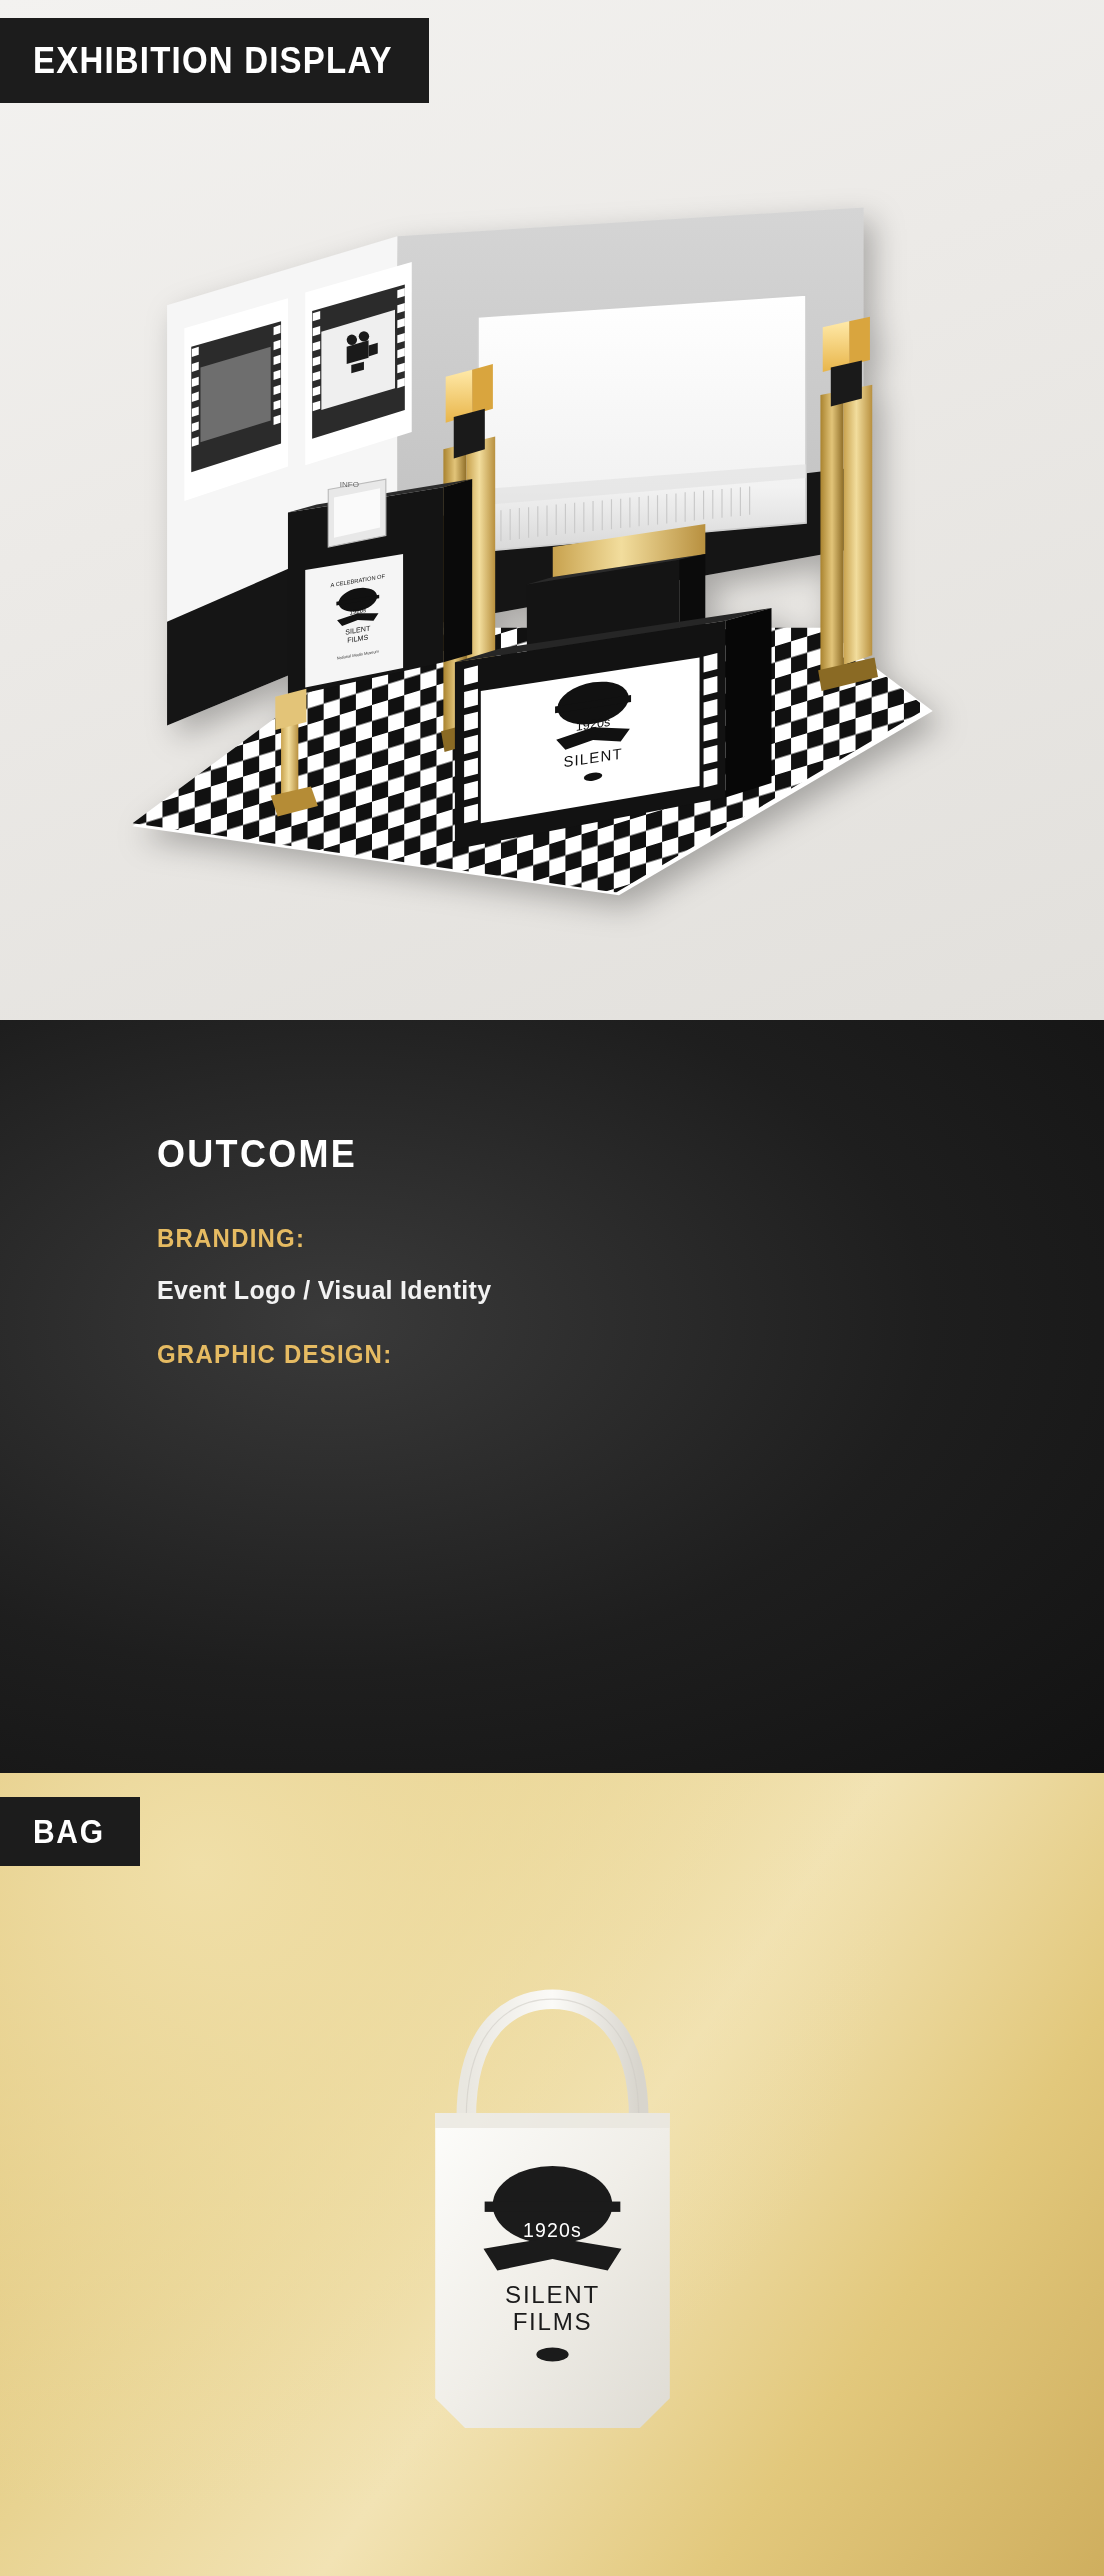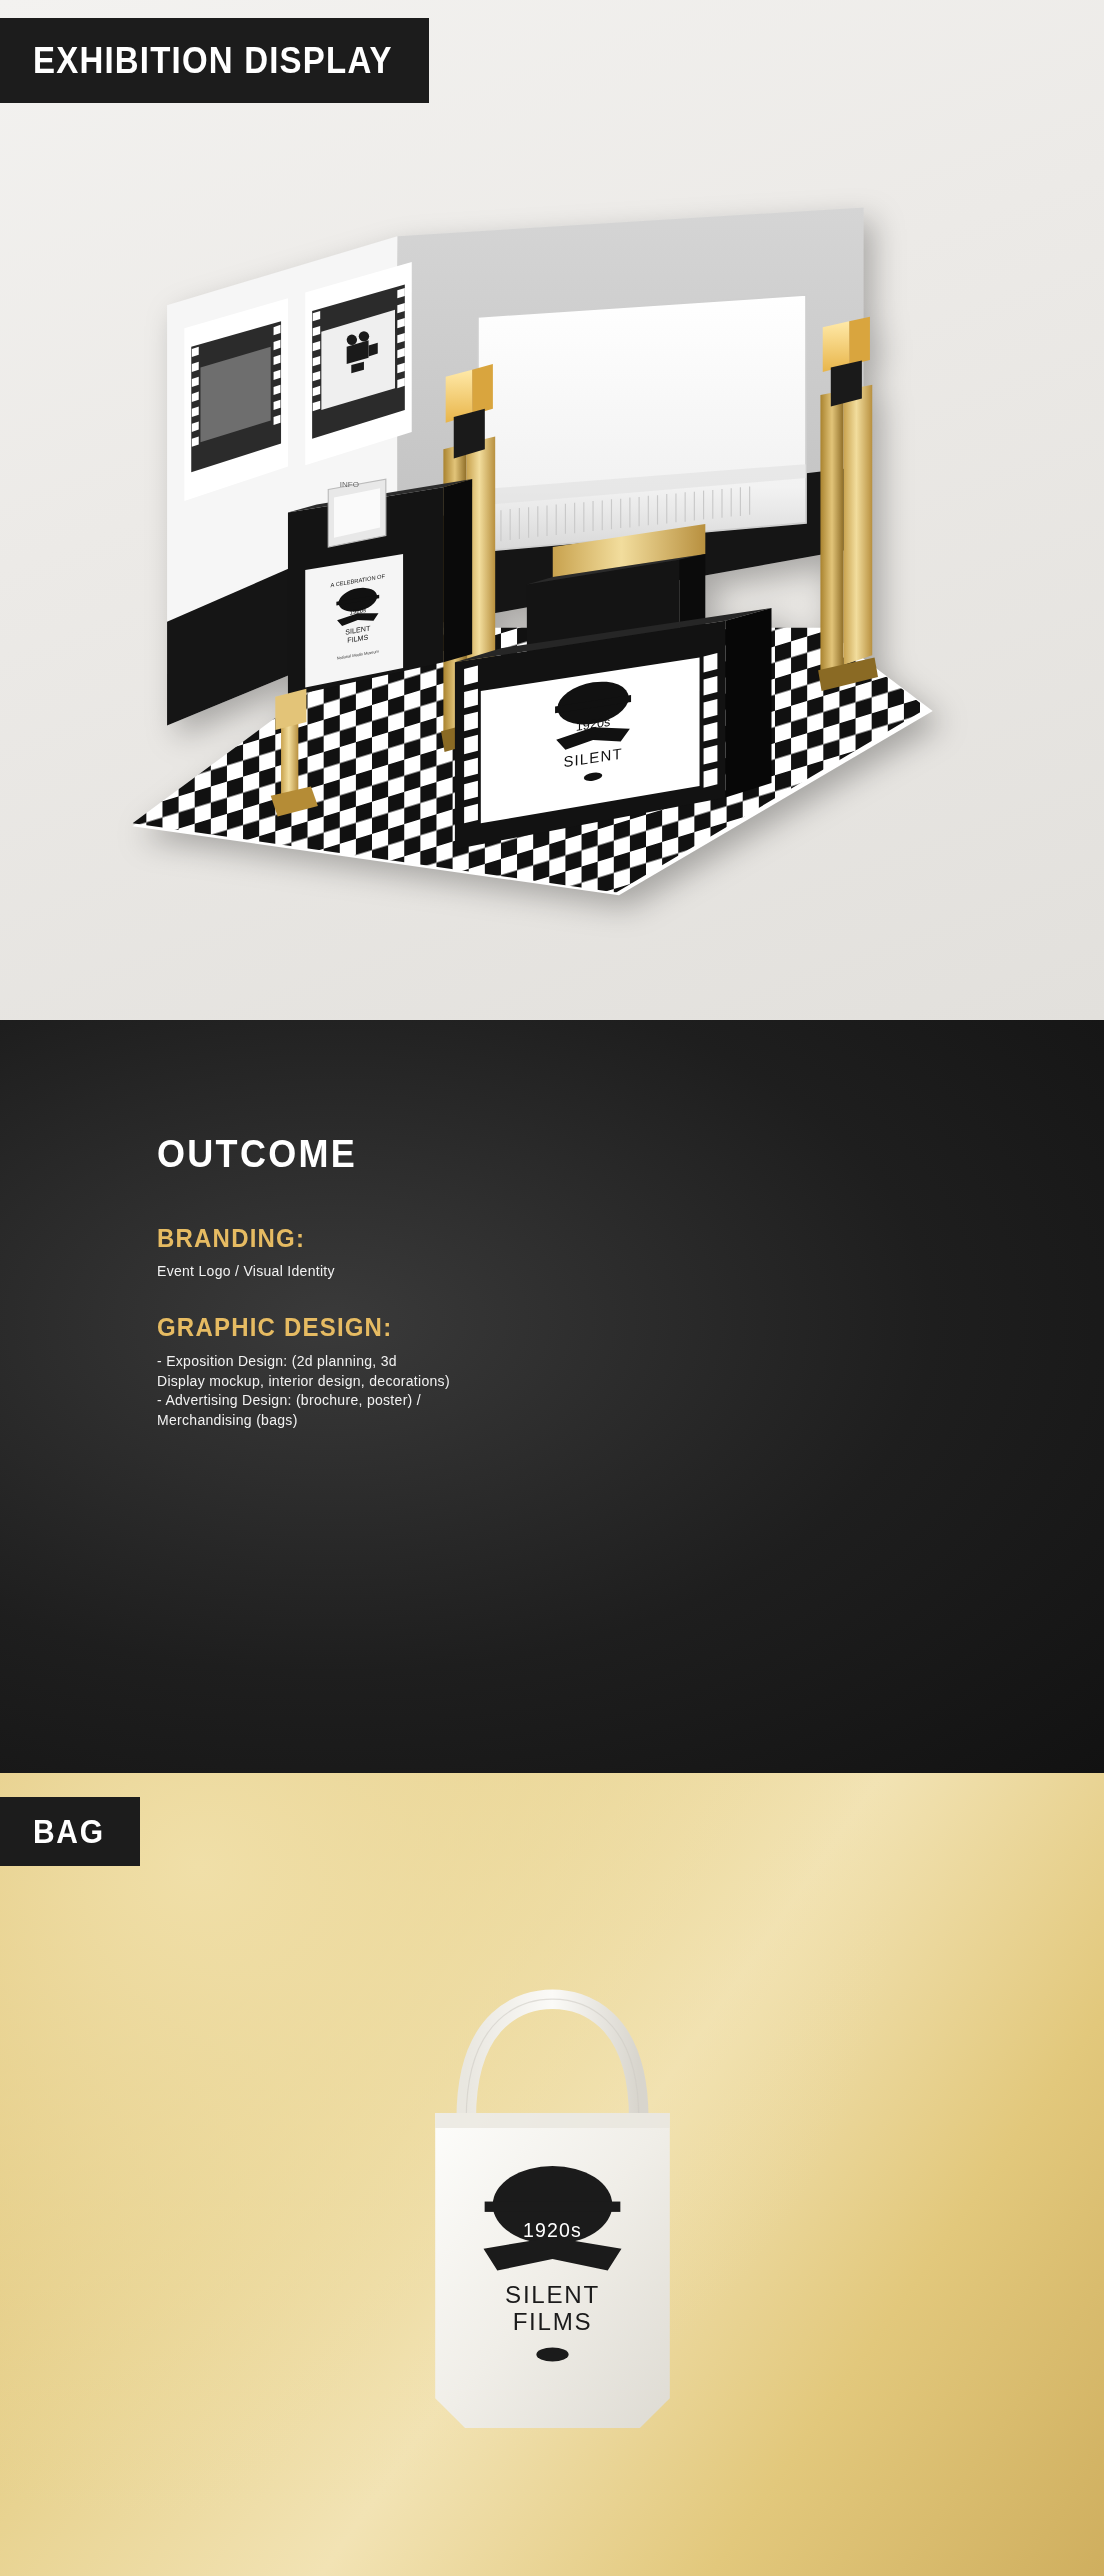--- a/index.html
+++ b/index.html
@@ -71,28 +71,29 @@
   }
   .outcome-sub {
     font-size: 24px;
     font-weight: 700;
     letter-spacing: 1.2px;
     color: #e6bb62;
     margin-bottom: 10.4px;
     transform: scaleY(1.08);
   }
   .outcome-body {
-    font-size: 14px;
+    font-size: 25px;
     line-height: 1.42;
     color: #f2f2f2;
     letter-spacing: 0.3px;
-    font-weight: 400;
+    font-weight: 700;
     max-width: 771px;
     margin-bottom: 31px;
     white-space: pre-line;
+    margin-top: 21px;
   }
   .outcome-body.last { margin-bottom: 0; }
 
   
   .sec-bag {
     position: relative;
     width: 1105px;
     height: 943px;
     background:
       radial-gradient(ellipse at 18% 10%, #f0dfa8 0%, rgba(240,223,168,0) 55%),
@@ -375,24 +376,20 @@
   </div>
 </section>
 
 <section class="sec-outcome">
   <h1 class="outcome-h1">OUTCOME</h1>
 
   <h2 class="outcome-sub">BRANDING:</h2>
   <p class="outcome-body">Event Logo /  Visual Identity</p>
 
   <h2 class="outcome-sub">GRAPHIC DESIGN:</h2>
-  <p class="outcome-body last">- Exposition Design: (2d planning, 3d
-Display mockup, interior design, decorations)
-- Advertising Design: (brochure, poster) /
-Merchandising (bags)</p>
 </section>
 
 <section class="sec-bag">
   <div class="bag-tab">
     <div class="tab-text">BAG</div>
   </div>
 
   <div class="bags-row">
 
     <div class="bag-unit">

